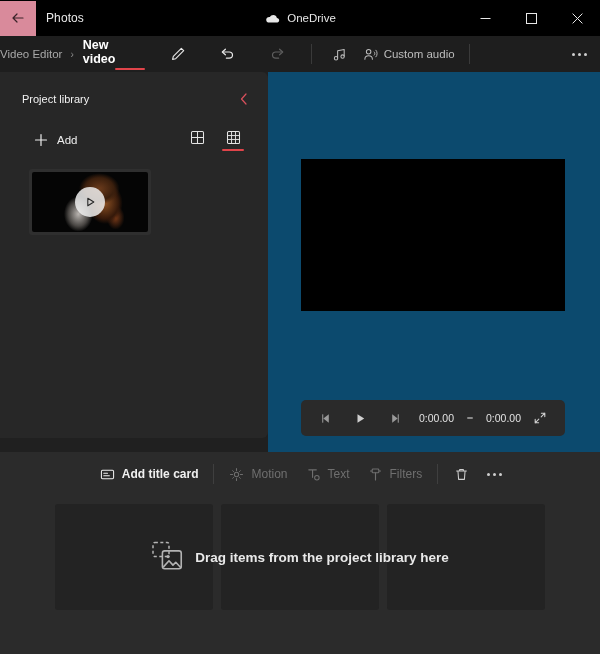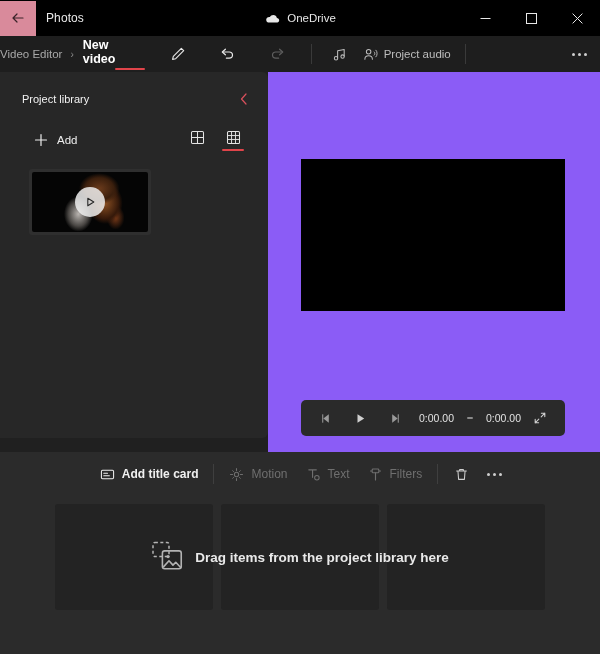--- a/index.html
+++ b/index.html
@@ -168,21 +168,21 @@
     transform: translate(-50%, -50%);
     width: 30px; height: 30px; border-radius: 50%;
     background: rgba(238,238,238,.85);
     display: flex; align-items: center; justify-content: center;
   }
 
   
   .preview-wrap {
     position: absolute; left: 268px; top: 0;
     width: 332px; height: 380px;
-    background: #8b5cf6;
+    background: #0c4a6e;
   }
   .preview-screen {
     position: absolute; left: 33px; top: 87px;
     width: 264px; height: 152px;
     background: #000000;
   }
   .player-bar {
     position: absolute; left: 33px; top: 328px;
     width: 264px; height: 36px;
     background: #2a2a2a;
@@ -321,21 +321,21 @@
         <circle cx="11.3" cy="10.2" r="1.8" stroke="#bdbdbd" stroke-width="1.1"></circle>
       </svg>
     </div>
 
     <div class="cmd-item">
       <svg width="15" height="15" viewBox="0 0 16 16" fill="none">
         <circle cx="6" cy="5" r="2.4" stroke="#bdbdbd" stroke-width="1.1"></circle>
         <path d="M2 13c0-2.2 1.8-3.6 4-3.6s4 1.4 4 3.6" stroke="#bdbdbd" stroke-width="1.1" stroke-linecap="round"></path>
         <path d="M12 5.3c.9.8.9 2.6 0 3.4M13.8 3.4c1.7 1.6 1.7 5.5 0 7.1" stroke="#bdbdbd" stroke-width="1" stroke-linecap="round"></path>
       </svg>
-      <span>Project audio</span>
+      <span>Custom audio</span>
     </div>
 
     <div class="cmd-div"></div>
 
 
     <div class="cmd-spacer"></div>
 
     <div class="dots">
       <i></i>
         <i></i>

